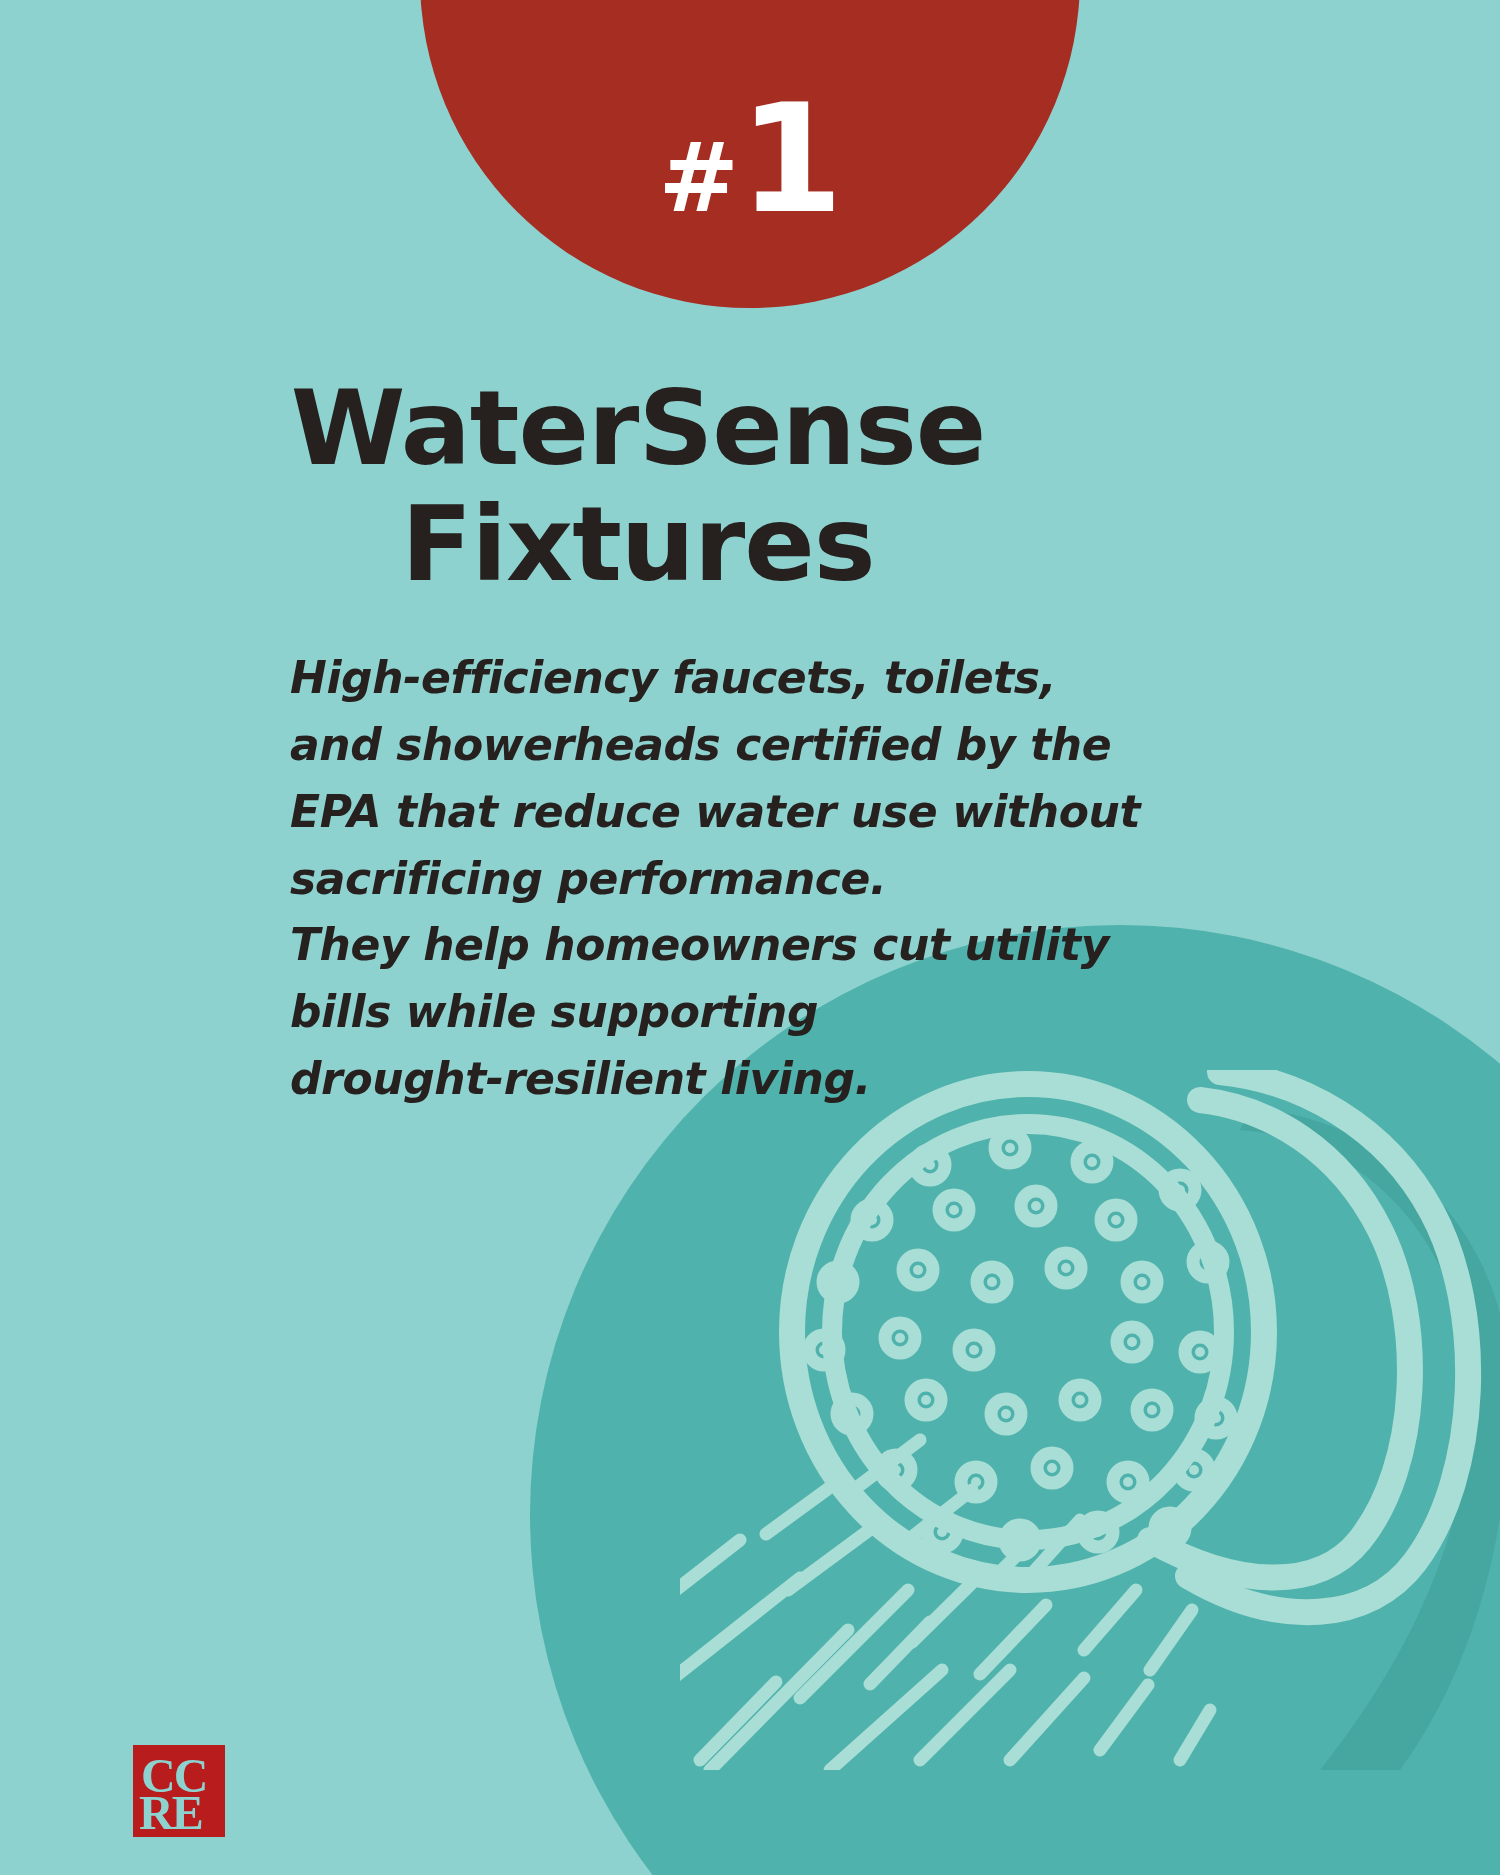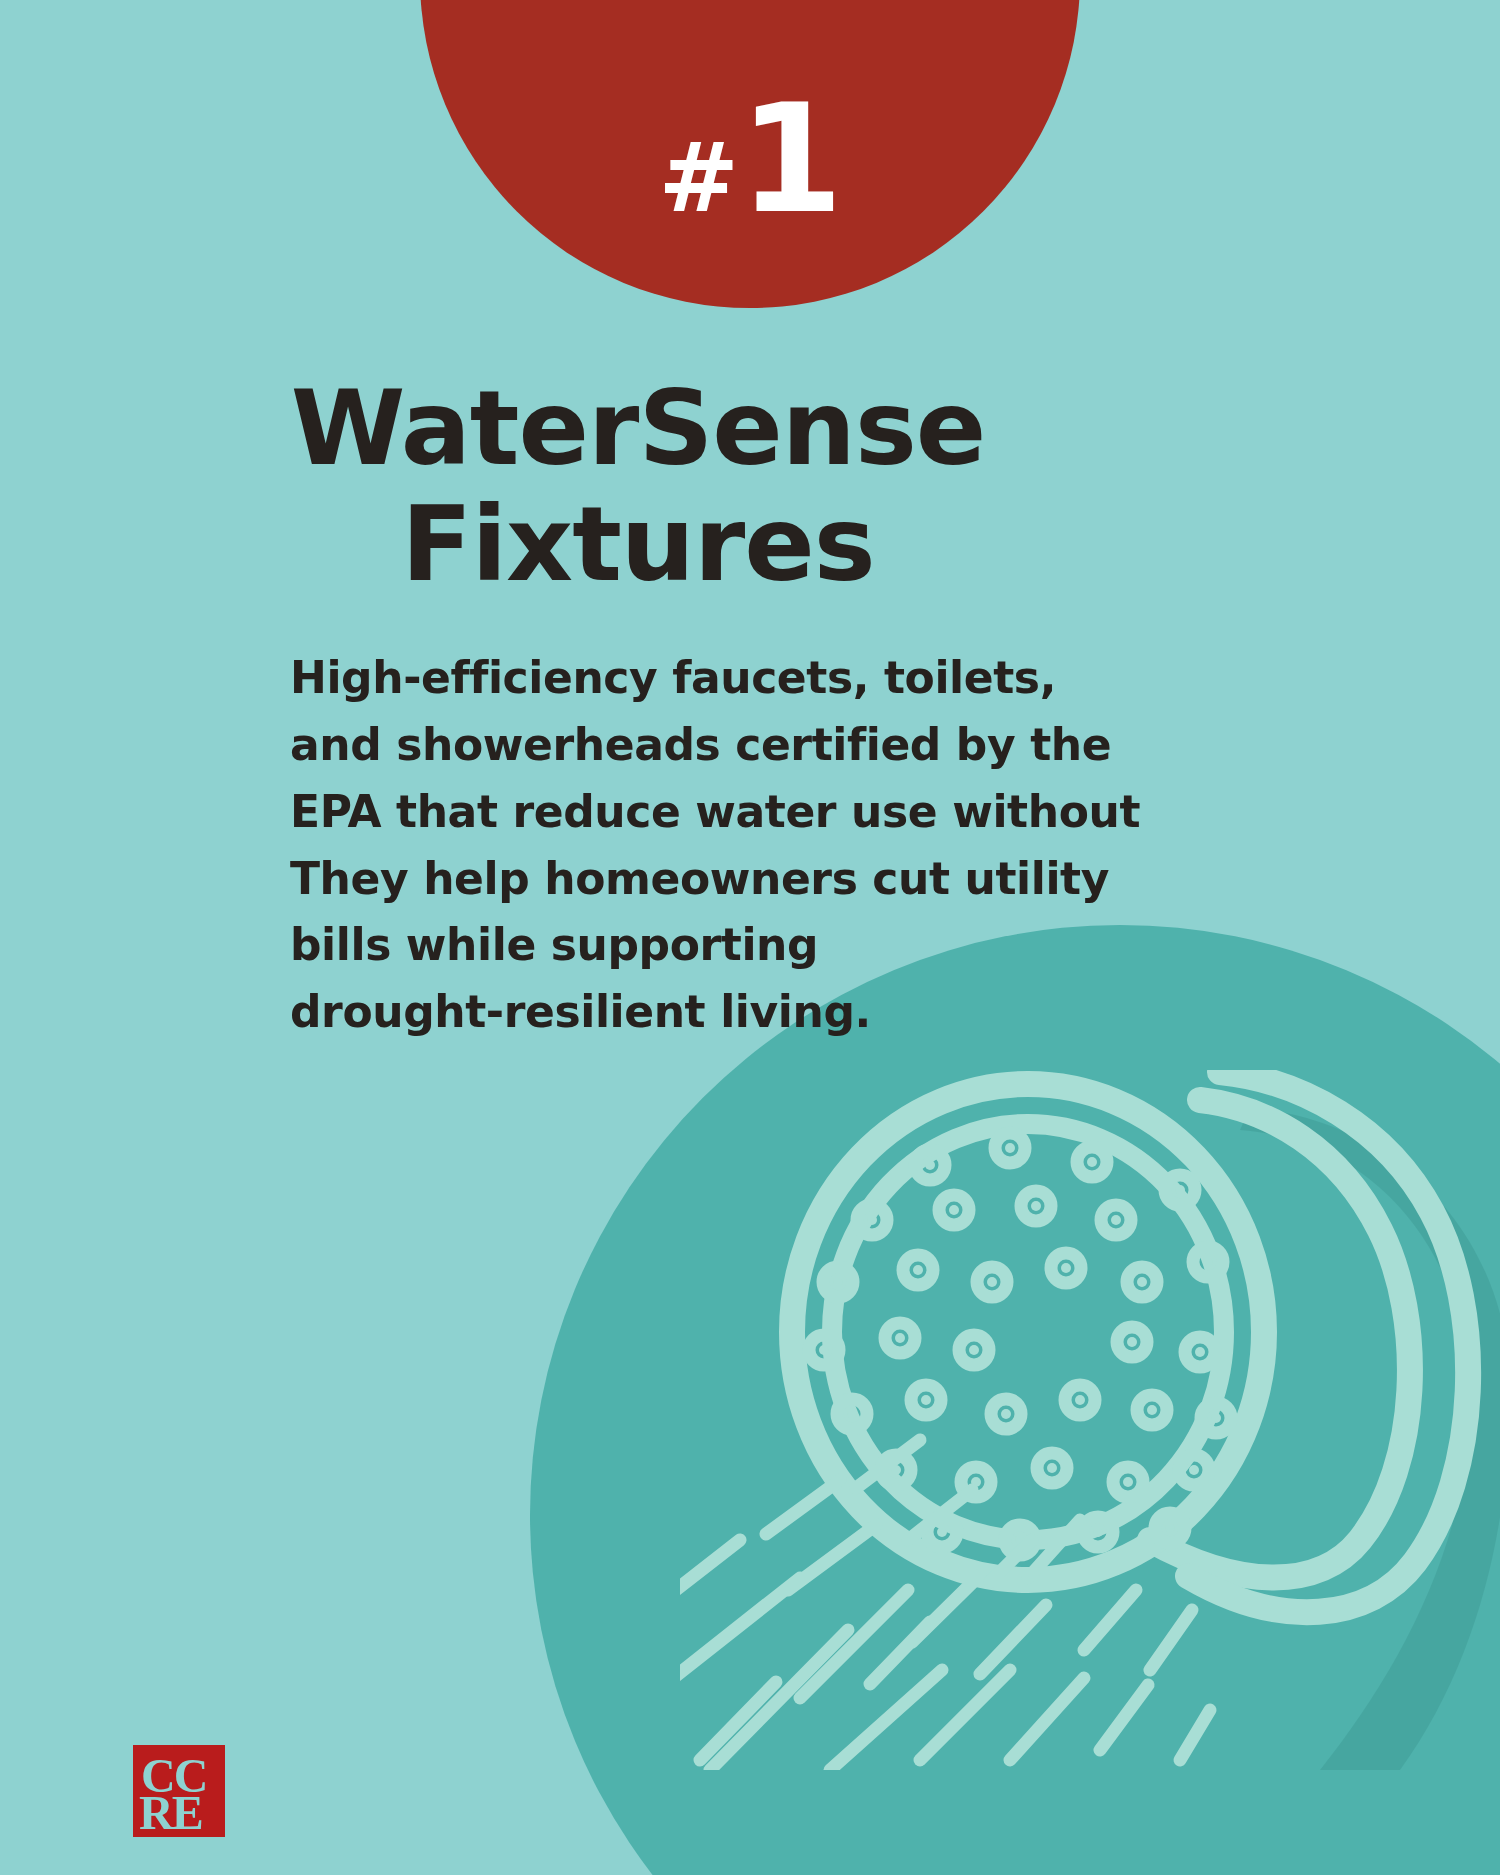--- a/index.html
+++ b/index.html
@@ -100,21 +100,21 @@
     width: 930px;
     color: #26211e;
     font-family: "DejaVu Sans", sans-serif;
     font-weight: bold;
     font-size: 44px;
     line-height: 1.52;
     letter-spacing: -0.4px;
   }
   .body-copy p { margin: 0; }
   .body-copy p + p { margin-top: 0; }
-  .body-copy .ln { display: block; }
+  .body-copy .ln { display: block; font-style: italic; }
 
   
   .logo {
     position: absolute;
     left: 133px;
     bottom: 38px;
     display: flex;
     align-items: center;
   }
   .logo-mark {
@@ -282,20 +282,21 @@
     <h1 class="title">
       <span class="line">WaterSense</span>
       <span class="line">Fixtures</span>
     </h1>
 
     <div class="body-copy">
       <p>
         <span class="ln">High-efficiency faucets, toilets,</span>
         <span class="ln">and showerheads certified by the</span>
         <span class="ln">EPA that reduce water use without</span>
+        <span class="ln">sacrificing performance.</span>
       </p>
       <p>
         <span class="ln">They help homeowners cut utility</span>
         <span class="ln">bills while supporting</span>
         <span class="ln">drought-resilient living.</span>
       </p>
     </div>
   </div>
 
   <div class="logo">

